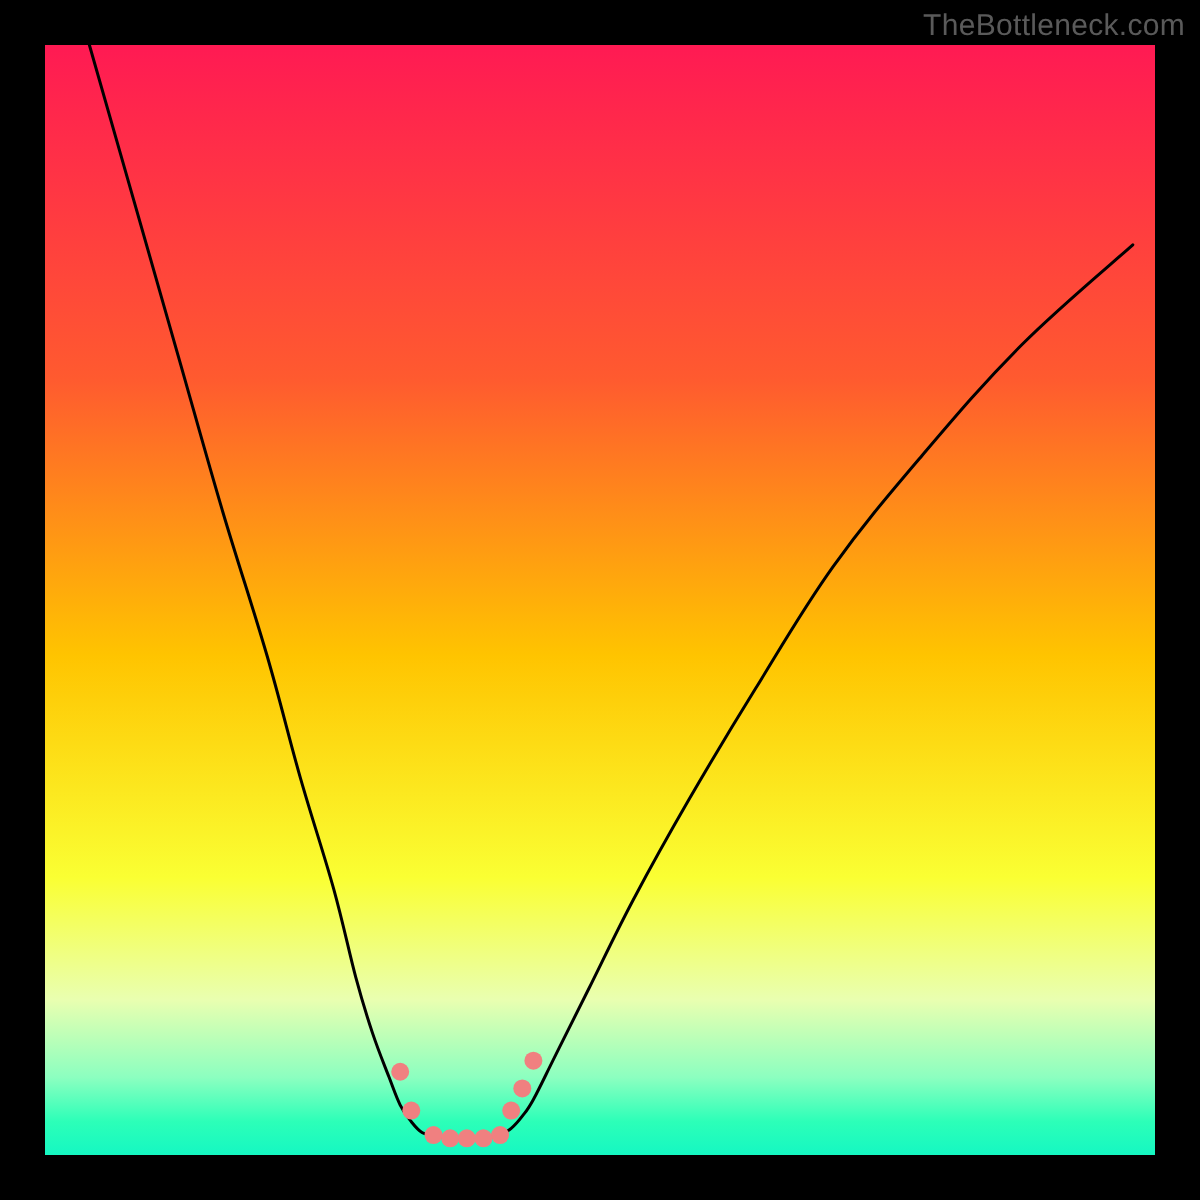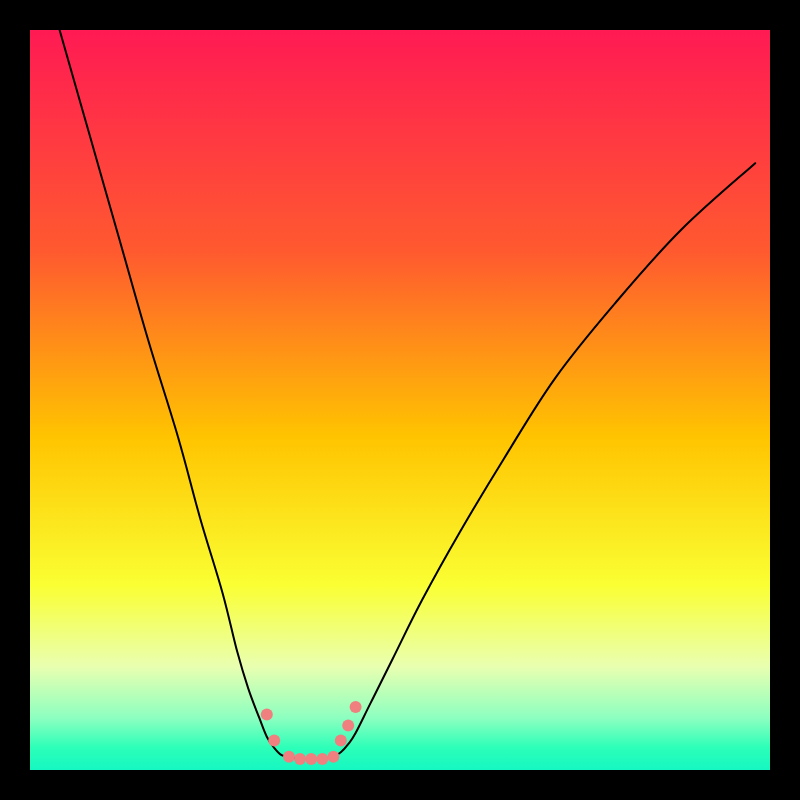--- a/index.html
+++ b/index.html
@@ -40,20 +40,21 @@
     color: #5a5a5a;
     font-size: 20px;
     font-weight: 400;
     letter-spacing: 0.2px;
   }
 </style>
 </head>
 <body>
 
 <div class="frame">
+  <div class="watermark">TheBottleneck.com</div>
 
   <div class="plot-area">
     <svg class="plot-bg" width="740" height="740" viewBox="0 0 740 740" preserveAspectRatio="none">
       <defs>
         <linearGradient id="bgGrad" x1="0" y1="0" x2="0" y2="1">
             <stop offset="0.00%" stop-color="#ff1a53"></stop>
             <stop offset="30.00%" stop-color="#ff5a2f"></stop>
             <stop offset="55.00%" stop-color="#ffc400"></stop>
             <stop offset="75.00%" stop-color="#faff33"></stop>
             <stop offset="86.00%" stop-color="#e9ffb0"></stop>

